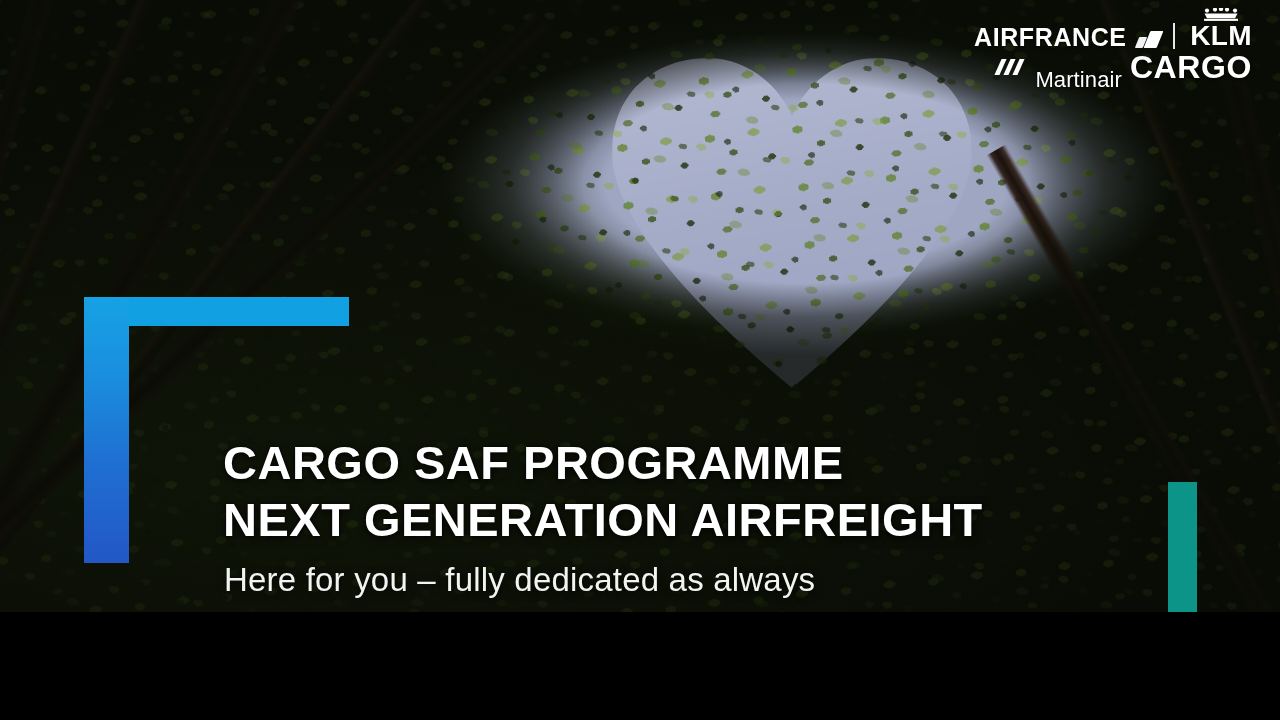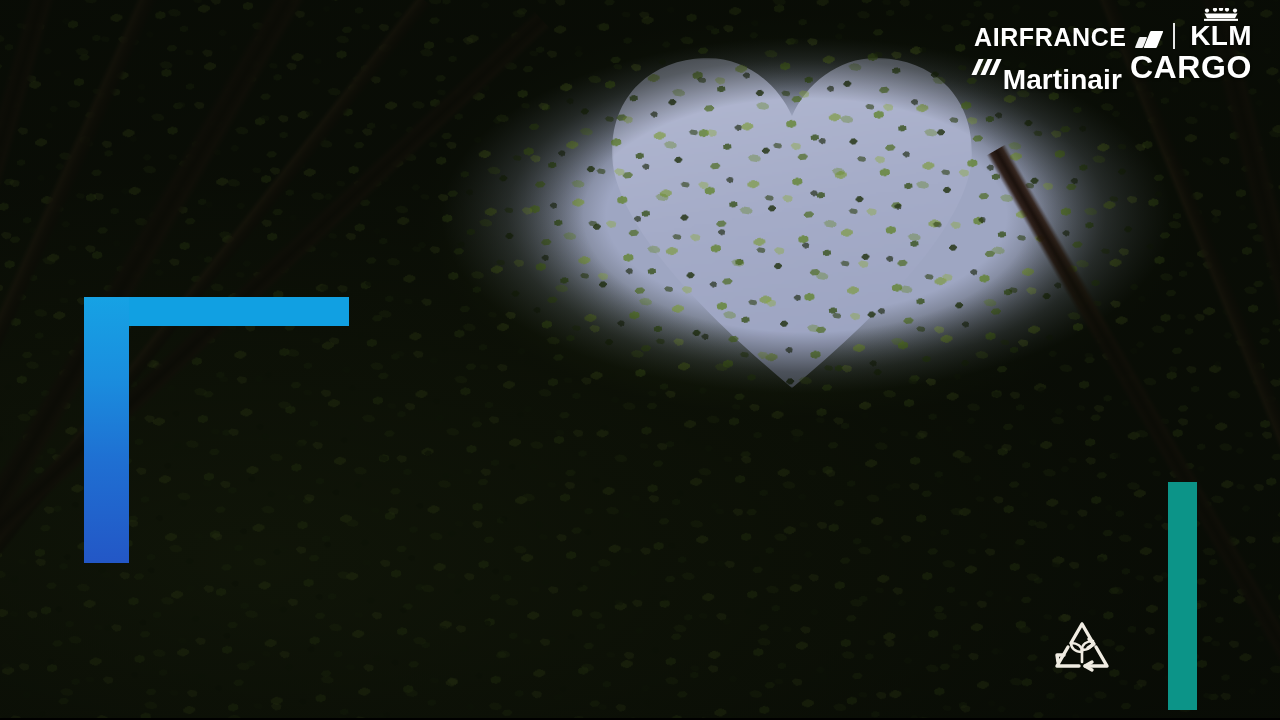--- a/index.html
+++ b/index.html
@@ -3,21 +3,21 @@
 <meta charset="utf-8">
 <style>
   html, body {
     margin: 0;
     padding: 0;
     background: #000;
   }
   #stage {
     position: relative;
     width: 1280px;
-    height: 718px;
+    height: 612px;
     overflow: hidden;
     font-family: "Liberation Sans", sans-serif;
     background: #b91c1c;
   }
 
   
   .photo {
     position: absolute;
     inset: 0;
     overflow: hidden;
@@ -215,22 +215,22 @@
     position: absolute;
     top: 0;
     width: 5px; height: 16px;
     background: #fff;
     transform: skewX(-24deg);
   }
   .mart-stripes i:nth-child(1) { left: 1px; }
   .mart-stripes i:nth-child(2) { left: 10px; }
   .mart-stripes i:nth-child(3) { left: 19px; }
   .mart-word {
-    font-size: 28px;
-    font-weight: bold;
+    font-size: 22px;
+    font-weight: normal;
     letter-spacing: 0.1px;
     line-height: 1;
     margin-top: 25px;
   }
   .cargo-word {
     font-size: 32px;
     font-weight: bold;
     letter-spacing: 0.6px;
     line-height: 1;
   }
@@ -339,14 +339,19 @@
       <span class="mart-stripes">
           <i></i>
           <i></i>
           <i></i>
         </span>
       <span class="mart-word">Martinair</span>
       <span class="cargo-word">CARGO</span>
     </div>
   </div>
 
+  <div class="headline">
+    <div class="line">CARGO SAF PROGRAMME</div>
+    <div class="line">NEXT GENERATION AIRFREIGHT</div>
+  </div>
+  <div class="subline">Here for you – fully dedicated as always</div>
 
 </div>
 
 </body></html>

